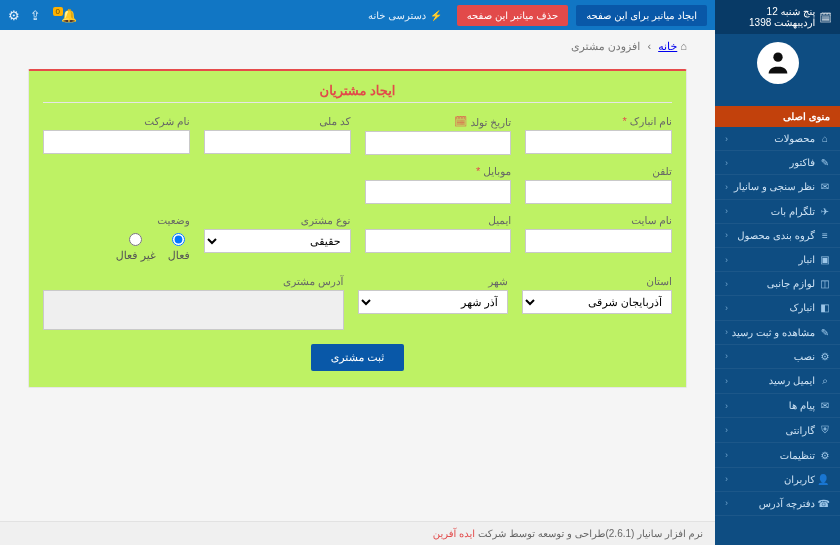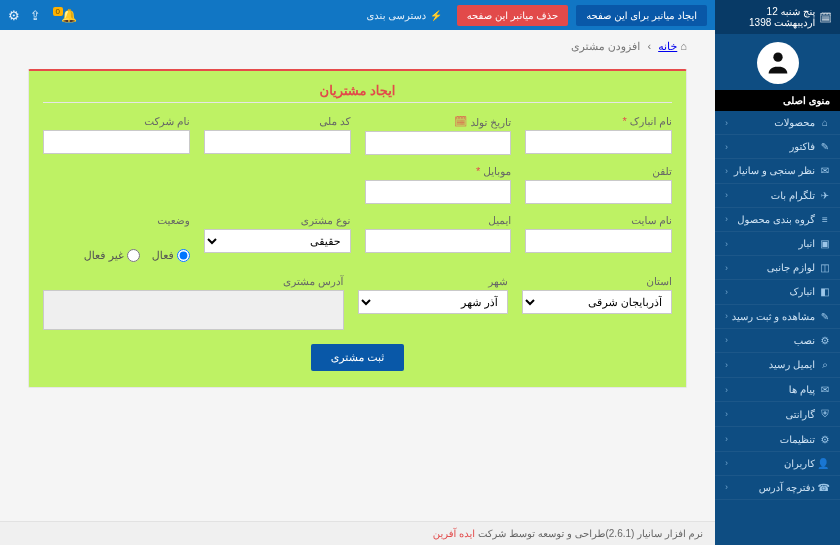--- a/index.html
+++ b/index.html
@@ -7,21 +7,21 @@
   body { display:flex; flex-direction:row; direction:rtl; overflow:hidden;}
   
   .sidebar { width:125px; background:#0e4d82; color:#cfe3f4; display:flex; flex-direction:column; height:545px; }
   .sb-date { background:#083a66; padding:6px 8px; font-size:10px; color:#fff; display:flex; align-items:center; gap:4px; }
   .avatar-wrap { display:flex; justify-content:center; padding:8px 0 6px; }
   .avatar { width:42px; height:42px; border-radius:50%; background:#fff; display:flex; align-items:center; justify-content:center; }
   .avatar svg { width:28px; height:28px; }
   .sb-user { padding:2px 10px 8px; font-size:10px; color:#d9e9f6; }
   .sb-user-line { margin:2px 0; }
   .dot { display:inline-block; width:6px; height:6px; border-radius:50%; background:#29c76f; margin-left:4px; vertical-align:middle;}
-  .sb-heading { background:#000000; color:#fff; font-size:10px; font-weight:bold; padding:5px 10px; }
+  .sb-heading { background:#c2410c; color:#fff; font-size:10px; font-weight:bold; padding:5px 10px;margin-top:16px; }
   .menu { list-style:none; flex:1; overflow:hidden; }
   .menu li { border-bottom:1px solid rgba(255,255,255,0.06); }
   .menu a { display:flex; align-items:center; justify-content:space-between; padding:6.1px 10px; color:#cfe3f4; text-decoration:none; font-size:10px; }
   .menu a .mlabel { display:flex; align-items:center; gap:5px; }
   .menu a .chev { color:#6fa3cc; font-size:9px; }
   .menu-ic { display:inline-block; width:10px; text-align:center; color:#9cc6e8; }
 
   
   .maincol { flex:1; display:flex; flex-direction:column; height:545px; }
   .topbar { background:#1176c4; height:30px; display:flex; align-items:center; padding:0 8px; color:#fff; gap:8px; }
@@ -44,21 +44,21 @@
 
   .form-row { display:flex; gap:14px; margin-bottom:10px; }
   .field { flex:1; display:flex; flex-direction:column; }
   .field label { font-size:10.5px; color:#666; margin-bottom:3px; display:flex; align-items:center; gap:3px; justify-content:flex-start;}
   .req { color:#e24a4a; font-size:11px; }
   .calico { color:#e24a4a; }
   input.txt, select.txt, textarea.txt { width:100%; border:1px solid #c9c9c9; background:#fff; padding:4px 5px; font-family:inherit; font-size:11px; height:24px; direction:rtl; }
   select.txt { appearance:auto; }
   textarea.txt { height:40px; background:#efefef; resize:none; }
   .radio-group { display:flex; gap:12px; align-items:center; font-size:11px; padding-top:4px;}
-  .radio-group label { font-size:11px; color:#555; flex-direction:row;margin-top:16px; }
+  .radio-group label { font-size:11px; color:#555; flex-direction:column; }
   .submit-row { text-align:center; margin-top:14px;}
   .btn-submit { background:#0958a8; color:#fff; border:none; padding:7px 20px; font-size:11px; border-radius:2px; cursor:pointer; font-family:Liberation Serif, serif;}
 
   .footer { background:#f0f0f0; border-top:1px solid #e2e2e2; font-size:10px; color:#666; padding:6px 12px; }
   .footer .brand { color:#e24a4a; }
 </style>
 </head>
 <body>
 
 <aside class="sidebar">
@@ -225,21 +225,21 @@
     </ul>
 </aside>
 
 <div class="maincol">
 
   <div class="topbar">
     <button class="btn btn-primary">ایجاد میانبر برای این صفحه</button>
     <button class="btn btn-danger">حذف میانبر این صفحه</button>
     <div class="quick">
       <span>⚡</span>
-      <span>دسترسی بندی</span>
+      <span>دسترسی خانه</span>
     </div>
     <div class="spacer"></div>
     <div class="topicons">
       <span class="ticon">🔔<span class="badge">0</span></span>
       <span class="ticon">⇪</span>
       <span class="ticon">⚙</span>
     </div>
   </div>
 
   <div class="content">

